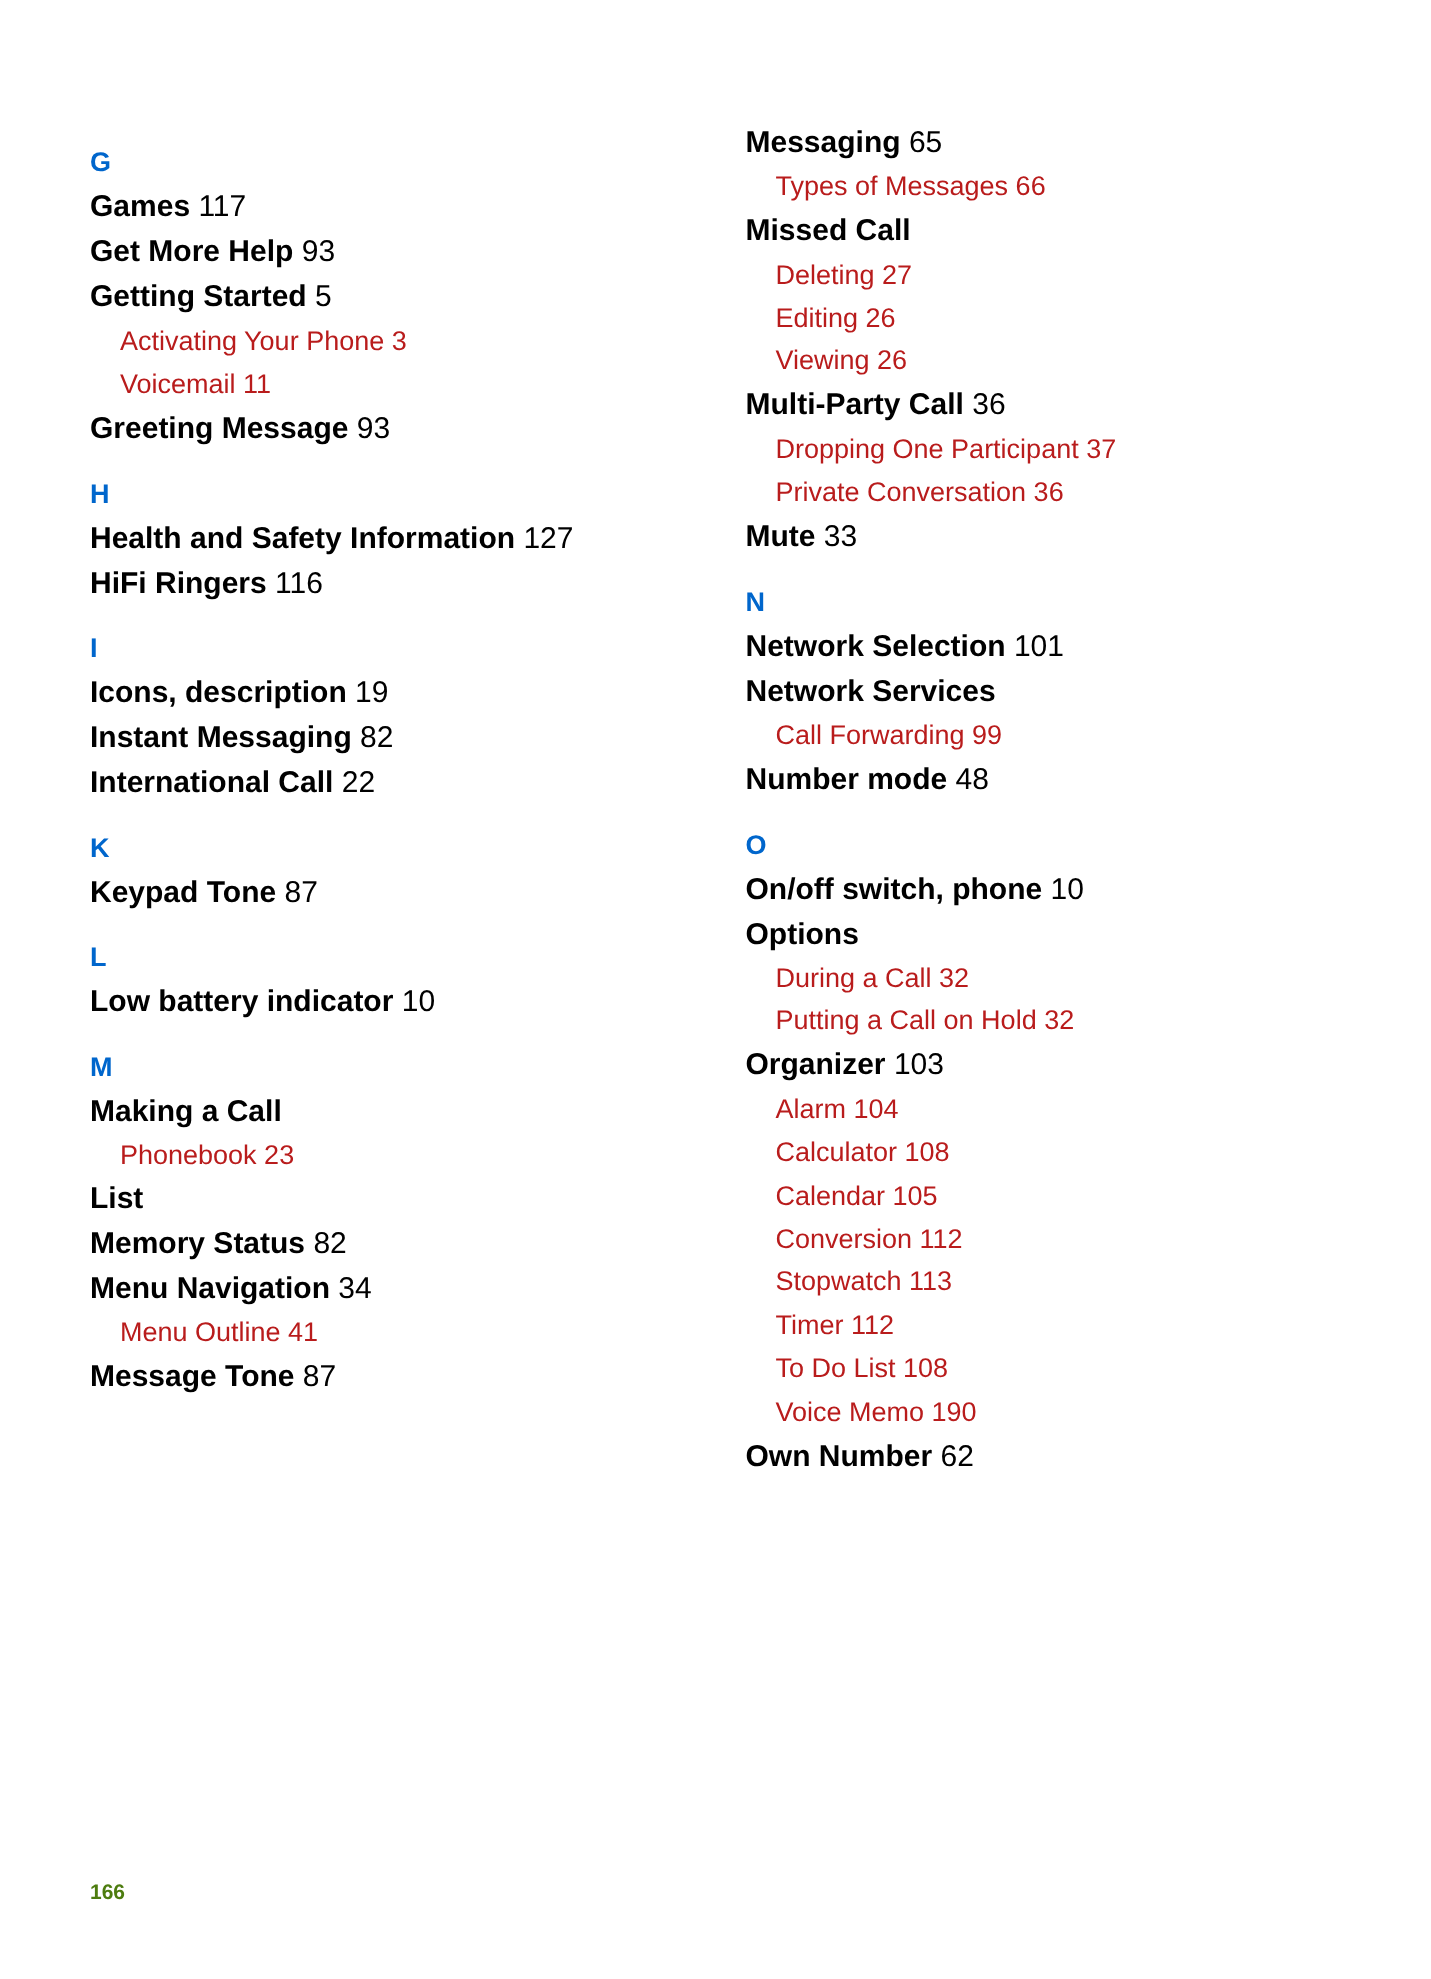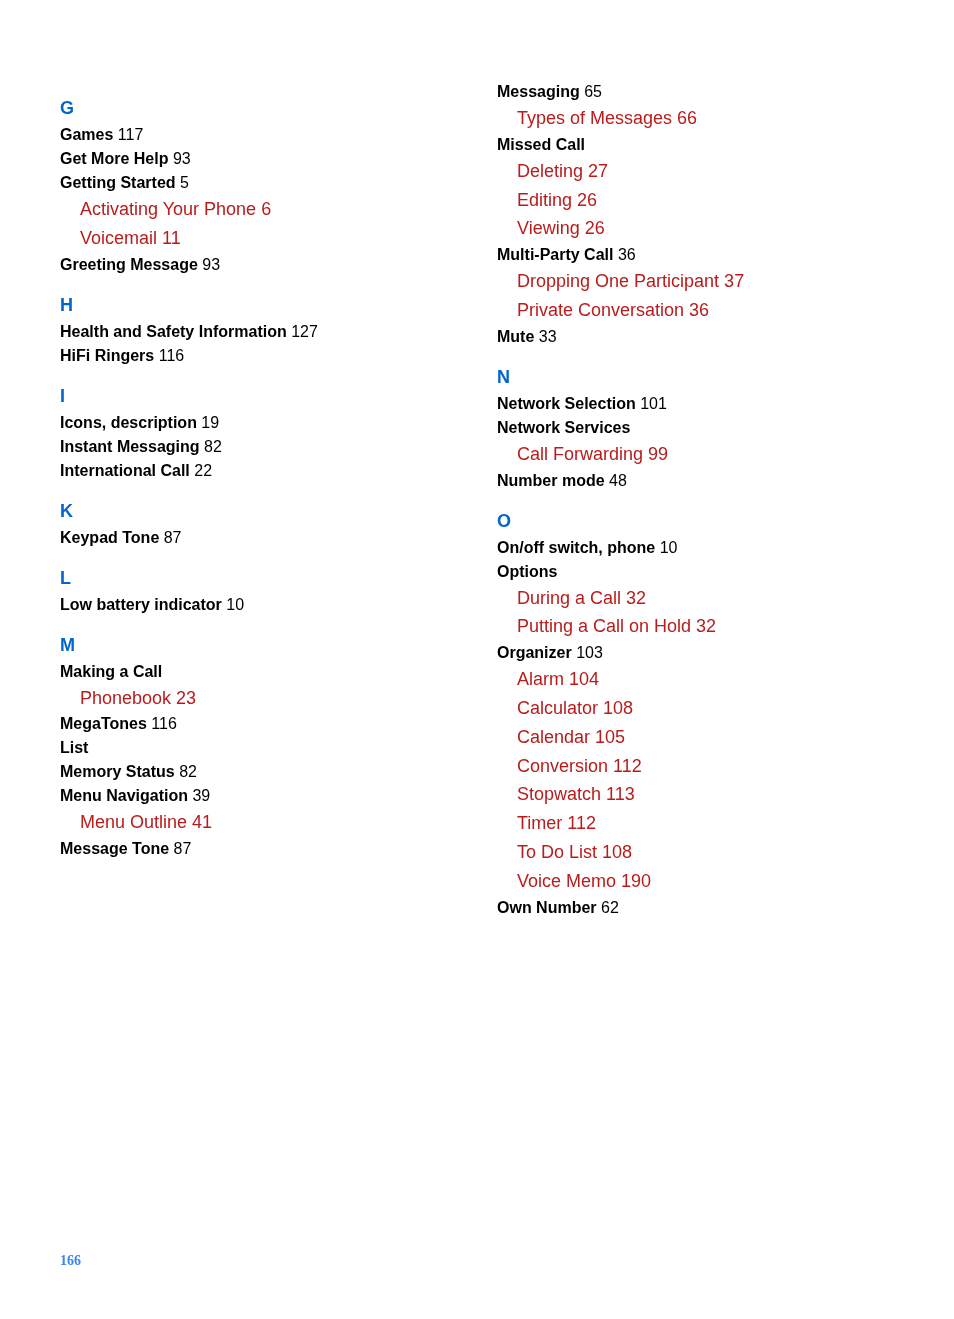--- a/index.html
+++ b/index.html
@@ -18,75 +18,73 @@
       flex: 1;
     }
     .section-letter {
       color: #0066cc;
       font-size: 18px;
       font-weight: bold;
       margin-top: 18px;
       margin-bottom: 4px;
     }
     .entry-main {
-      font-size: 16px;
+      font-size: 20px;
       font-weight: bold;
       color: #000;
       line-height: 1.5;
     }
     .entry-main .page-num {
       font-weight: normal;
     }
     .entry-sub {
       font-size: 18px;
       font-weight: normal;
       color: #b91c1c;
       padding-left: 20px;
       line-height: 1.6;
     }
     .page-number {
       position: absolute;
       bottom: 50px;
       left: 60px;
       font-size: 14px;
       font-weight: bold;
-      color: #3b82f6;
-      font-family: Liberation Serif, serif;
+      color: #4d7c0f;
     }
   </style>
 </head>
 <body>
 
 <div class="page-content">
   <div class="column" id="left-col">
       <div class="section-letter">G</div>
       <div class="entry-main">Games <span class="page-num">117</span></div>
       <div class="entry-main">Get More Help <span class="page-num">93</span></div>
       <div class="entry-main">Getting Started <span class="page-num">5</span></div>
-      <div class="entry-sub">Activating Your Phone  6</div>
+      <div class="entry-sub">Activating Your Phone  3</div>
       <div class="entry-sub">Voicemail  11</div>
       <div class="entry-main">Greeting Message <span class="page-num">93</span></div>
       <div class="section-letter">H</div>
       <div class="entry-main">Health and Safety Information <span class="page-num">127</span></div>
       <div class="entry-main">HiFi Ringers <span class="page-num">116</span></div>
       <div class="section-letter">I</div>
       <div class="entry-main">Icons, description <span class="page-num">19</span></div>
       <div class="entry-main">Instant Messaging <span class="page-num">82</span></div>
       <div class="entry-main">International Call <span class="page-num">22</span></div>
       <div class="section-letter">K</div>
       <div class="entry-main">Keypad Tone <span class="page-num">87</span></div>
       <div class="section-letter">L</div>
       <div class="entry-main">Low battery indicator <span class="page-num">10</span></div>
       <div class="section-letter">M</div>
       <div class="entry-main">Making a Call</div>
       <div class="entry-sub">Phonebook  23</div>
-      <div class="entry-main">MegaTones <span class="page-num">116</span></div>
       <div class="entry-main">List</div>
       <div class="entry-main">Memory Status <span class="page-num">82</span></div>
-      <div class="entry-main">Menu Navigation <span class="page-num">39</span></div>
+      <div class="entry-main">Menu Navigation <span class="page-num">34</span></div>
       <div class="entry-sub">Menu Outline  41</div>
       <div class="entry-main">Message Tone <span class="page-num">87</span></div>
     </div>
   <div class="column" id="right-col">
       <div class="entry-main">Messaging <span class="page-num">65</span></div>
       <div class="entry-sub">Types of Messages  66</div>
       <div class="entry-main">Missed Call</div>
       <div class="entry-sub">Deleting  27</div>
       <div class="entry-sub">Editing  26</div>
       <div class="entry-sub">Viewing  26</div>

